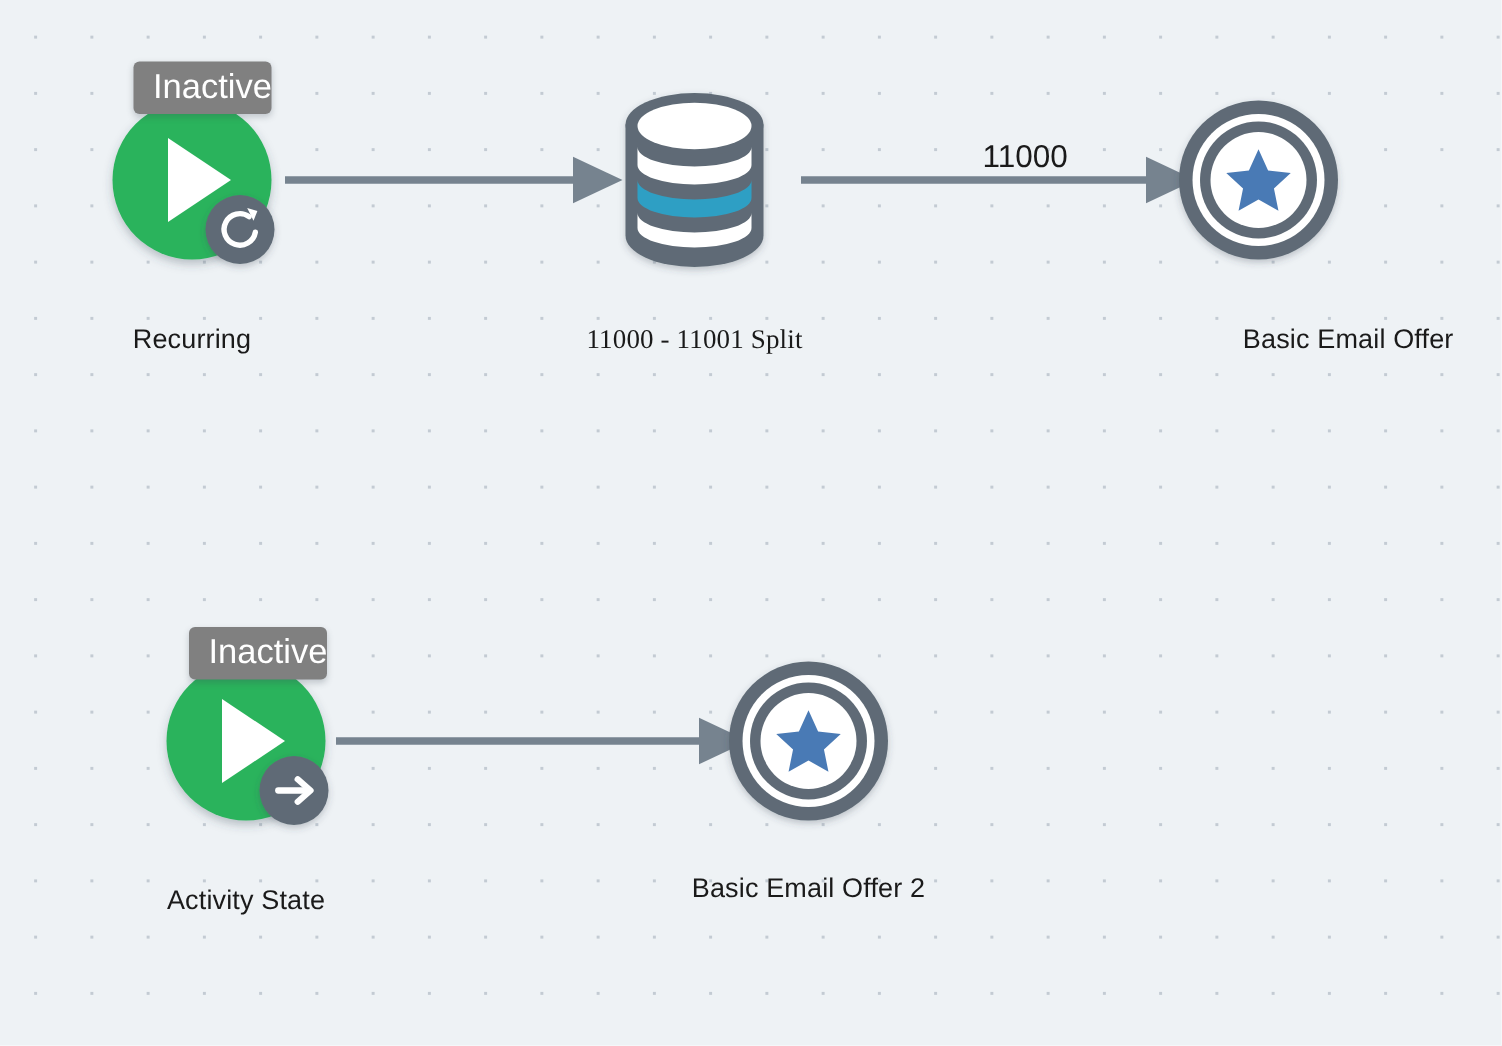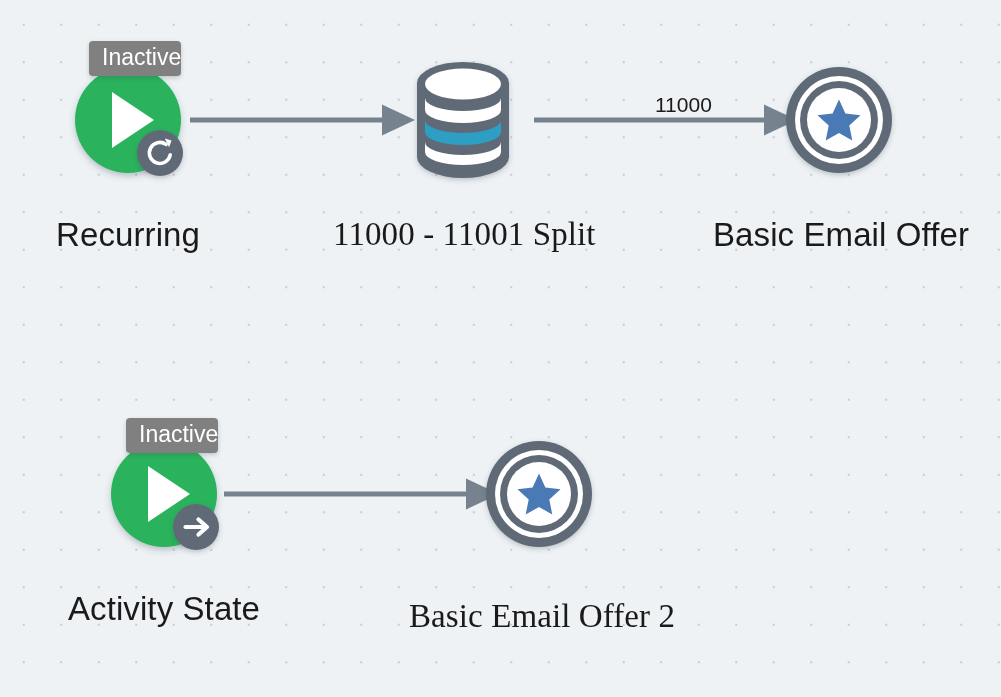--- a/index.html
+++ b/index.html
@@ -26,21 +26,21 @@
     left: 0;
     top: 0;
     width: 1001px;
     height: 697px;
     pointer-events: none;
   }
   .node-label {
     position: absolute;
     text-align: center;
     color: #1a1a1a;
-    font-size: 33px;
+    font-size: 18px;
     font-weight: 400;
     white-space: nowrap;
     letter-spacing: 0.1px;
   }
   .status-badge {
     position: absolute;
     background: #808080;
     color: #ffffff;
     font-size: 23px;
     font-weight: 400;
@@ -170,15 +170,15 @@
 
 
   <div class="node-label" style="left:0px; top:216px; width:256px;">Recurring</div>
 
   <div class="node-label" style="left:333px; top:216px; width:260px;font-family:Liberation Serif, serif;">11000 - 11001 Split</div>
 
   <div class="node-label" style="left:709px; top:216px; width:260px;text-align:right;">Basic Email Offer</div>
 
   <div class="node-label" style="left:34px; top:590px; width:260px;">Activity State</div>
 
-  <div class="node-label" style="left:409px; top:598px; width:260px;font-family:Liberation Serif, serif;">Basic Email Offer 2</div>
+  <div class="node-label" style="left:409px; top:582px; width:260px;">Basic Email Offer 2</div>
 
 </div>
 
 </body></html>

